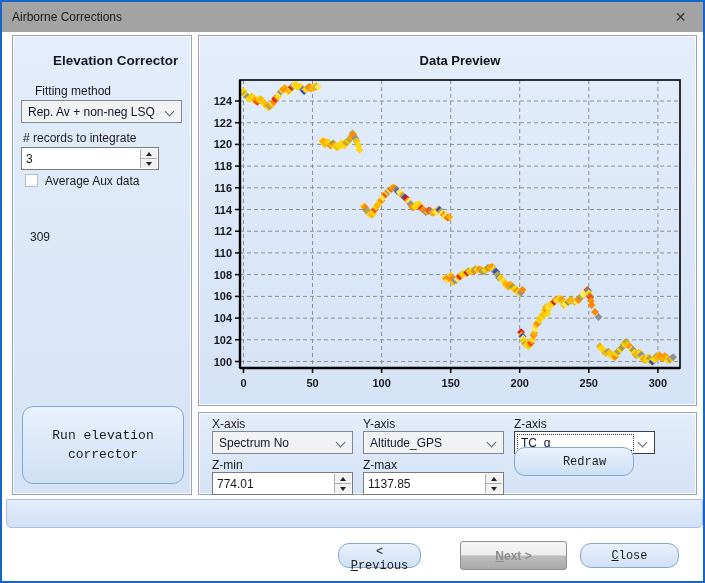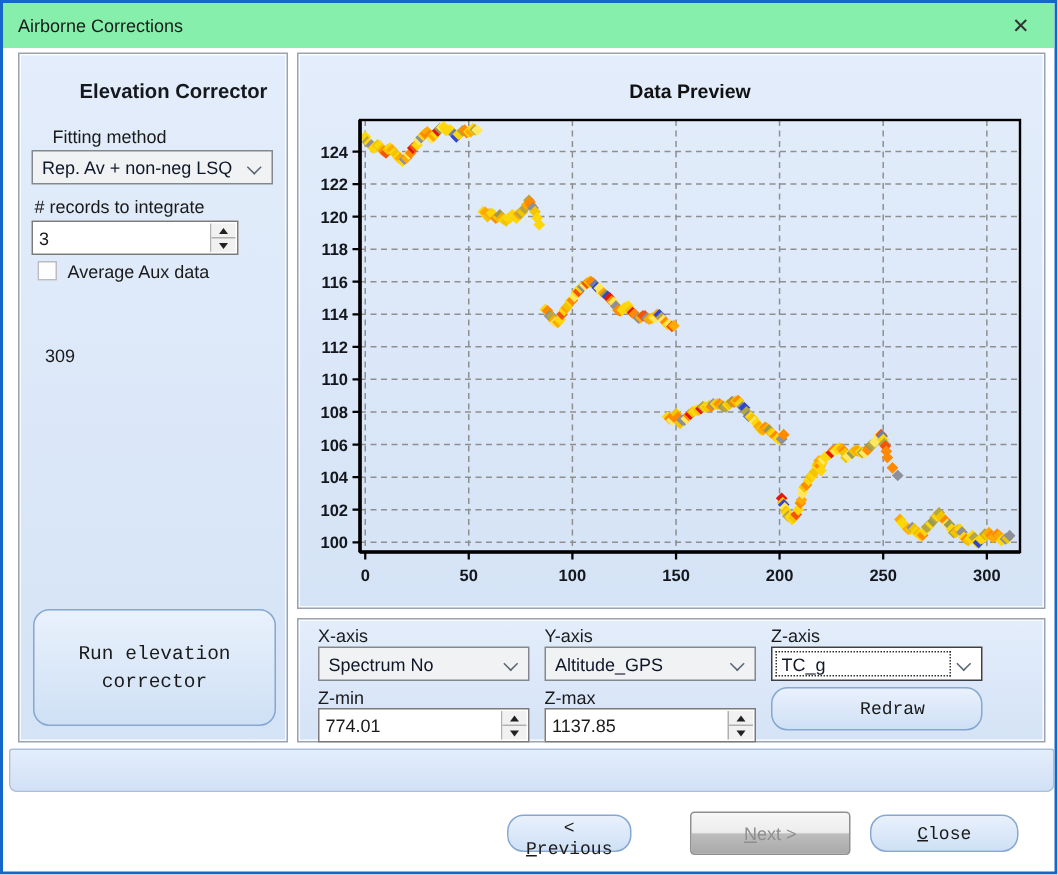--- a/index.html
+++ b/index.html
@@ -1,18 +1,18 @@
 <!DOCTYPE html>
 <html><head>
 <meta charset="utf-8">
 <style>
   html,body{margin:0;padding:0;background:#f5f5f5;font-family:"Liberation Sans",sans-serif;}
   .dialog{position:relative;width:705px;height:583px;background:#ffffff;border:2px solid #1467c8;box-sizing:border-box;overflow:hidden;}
   
-  .titlebar{position:absolute;left:0;top:0;right:0;height:30px;background:#86efac;}
+  .titlebar{position:absolute;left:0;top:0;right:0;height:30px;background:#a3a3a3;}
   .title-text{position:absolute;left:10px;top:8px;font-size:12px;color:#1a1a1a;}
   .close-btn{position:absolute;right:0;top:0;width:45px;height:29px;background:transparent;border:none;display:flex;align-items:center;justify-content:center;cursor:pointer;}
   .close-btn span{font-size:14px;color:#333;line-height:1;}
   
   .panel{position:absolute;background:linear-gradient(180deg,#e3edfb 0%,#d5e3f6 100%);border:1px solid #9aa3b0;box-shadow:inset 0 0 0 1px rgba(255,255,255,.85);box-sizing:border-box;}
   .left-panel{left:10px;top:33px;width:180px;height:460px;}
   .chart-panel{left:196px;top:33px;width:499px;height:371px;}
   .controls-panel{left:196px;top:410px;width:499px;height:83px;}
   .footer-strip{position:absolute;left:4px;top:497px;width:697px;height:29px;background:linear-gradient(180deg,#e3edfb,#d2e1f6);border:1px solid #a9bfdd;border-radius:2px 2px 5px 5px;box-sizing:border-box;}
   .lbl{position:absolute;font-size:12px;color:#1a1a1a;white-space:nowrap;}
@@ -30,24 +30,24 @@
   .spin .sb{flex:1;display:flex;align-items:center;justify-content:center;background:#f1f1f1;border:none;padding:0;cursor:pointer;}
   .spin .sb + .sb{border-top:1px solid #b0b0b0;}
   .tU{width:0;height:0;border-left:3px solid transparent;border-right:3px solid transparent;border-bottom:4px solid #222;}
   .tD{width:0;height:0;border-left:3px solid transparent;border-right:3px solid transparent;border-top:4px solid #222;}
   
   .cbrow{position:absolute;left:12px;top:138px;display:flex;align-items:flex-start;}
   .cb{width:13px;height:13px;background:#fdfdfd;border:1px solid #b9bdc2;box-sizing:border-box;margin-right:7px;}
   
   .btn-blue{background:linear-gradient(180deg,#e9f1fc 0%,#cfe0f5 100%);border:1px solid #85a8d0;border-radius:11px;font-family:Liberation Mono, monospace;font-size:12px;color:#1a1a1a;cursor:pointer;}
   .run-btn{position:absolute;left:9px;top:370px;width:162px;height:78px;font-size:13px;line-height:1.5;}
-  .redraw-btn{position:absolute;left:315px;top:45px;width:141px;height:29px;padding-left:27px;}
+  .redraw-btn{position:absolute;left:315px;top:34px;width:120px;height:29px;padding-left:27px;}
   .prev-btn{position:absolute;left:336px;top:541px;width:83px;height:25px;}
   .close2-btn{position:absolute;left:578px;top:541px;width:99px;height:25px;}
-  .next-btn{position:absolute;left:458px;top:539px;width:107px;height:29px;background:linear-gradient(180deg,#f7f7f7 0%,#ececec 48%,#bdbdbd 52%,#a9a9a9 100%);border:1px solid #8f8f8f;border-radius:3px;font-family:"Liberation Sans",sans-serif;font-size:12px;color:#8e8e8e;cursor:default;}
+  .next-btn{position:absolute;left:458px;top:539px;width:107px;height:29px;background:linear-gradient(180deg,#f7f7f7 0%,#ececec 48%,#bdbdbd 52%,#a9a9a9 100%);border:1px solid #8f8f8f;border-radius:3px;font-family:"Liberation Sans",sans-serif;font-size:12px;color:#8e8e8e;cursor:default;font-weight:bold;}
   .mn{text-decoration:underline;}
   
   .chart-title{position:absolute;left:41px;top:17px;width:440px;text-align:center;font-size:13px;font-weight:bold;color:#111;}
   .plot-svg{position:absolute;left:0;top:0;width:499px;height:371px;}
   .plot-svg text{font-family:"Liberation Sans",sans-serif;font-size:11px;font-weight:bold;fill:#14171c;}
   .count-text{position:absolute;left:17px;top:194px;font-size:12px;color:#1a1a1a;}
 </style>
 </head>
 <body>
 

